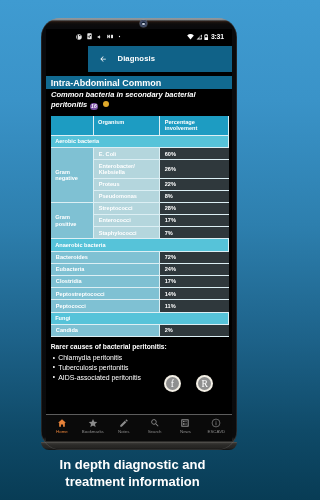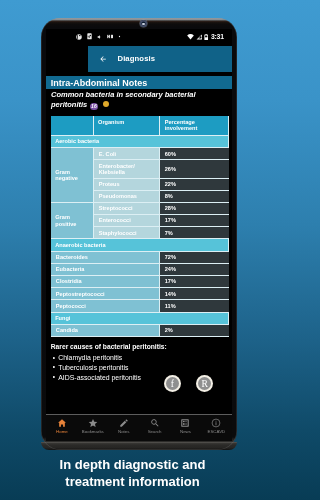--- a/index.html
+++ b/index.html
@@ -162,21 +162,21 @@
           <svg width="10.6" height="10.6" viewBox="0 0 24 24">
               <path fill="#fff" d="M3 17.3V21h3.7L17.6 10.1l-3.7-3.7zm17.7-9.9a1 1 0 0 0 0-1.4l-2.3-2.3a1 1 0 0 0-1.4 0l-1.8 1.8 3.7 3.7z"></path>
             </svg>
           <svg width="11.6" height="11.6" viewBox="0 0 24 24" style="margin-top:.4px">
               <path fill="#fff" d="M12 1.9a1.4 1.4 0 0 1 1.25.79l2.23 4.63 5.03.73a1.4 1.4 0 0 1 .78 2.38l-3.65 3.6.86 5.08a1.4 1.4 0 0 1-2.04 1.47L12 18.2l-4.46 2.38a1.4 1.4 0 0 1-2.04-1.47l.86-5.08-3.65-3.6a1.4 1.4 0 0 1 .78-2.38l5.03-.73 2.23-4.63A1.4 1.4 0 0 1 12 1.9z"></path>
             </svg>
         </div>
       </div>
       <div class="content">
         <div class="banner">
-          <span>Intra-Abdominal Notes</span>
+          <span>Intra-Abdominal Common</span>
         </div>
         <div class="subtitle">
           <span>Common bacteria in secondary bacterial peritonitis</span>
           <span class="badge" id="refBadge" style="background: rgb(122, 79, 163);">16</span>
           <span class="badge" id="infoBadge" style="background: rgb(224, 169, 43);"></span>
         </div>
         <table class="tbl" id="tbl">
             <tbody>
               <tr>
                 <td class="c0 hd"></td>

